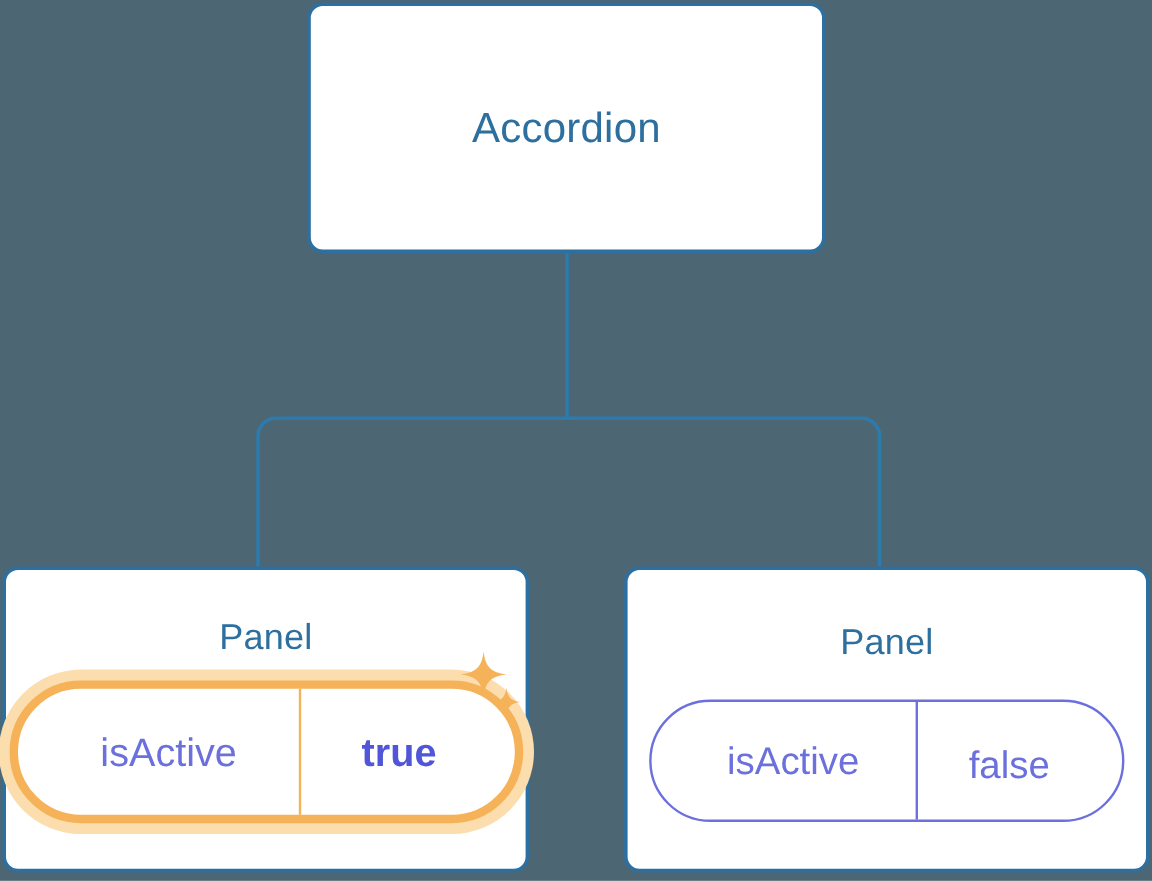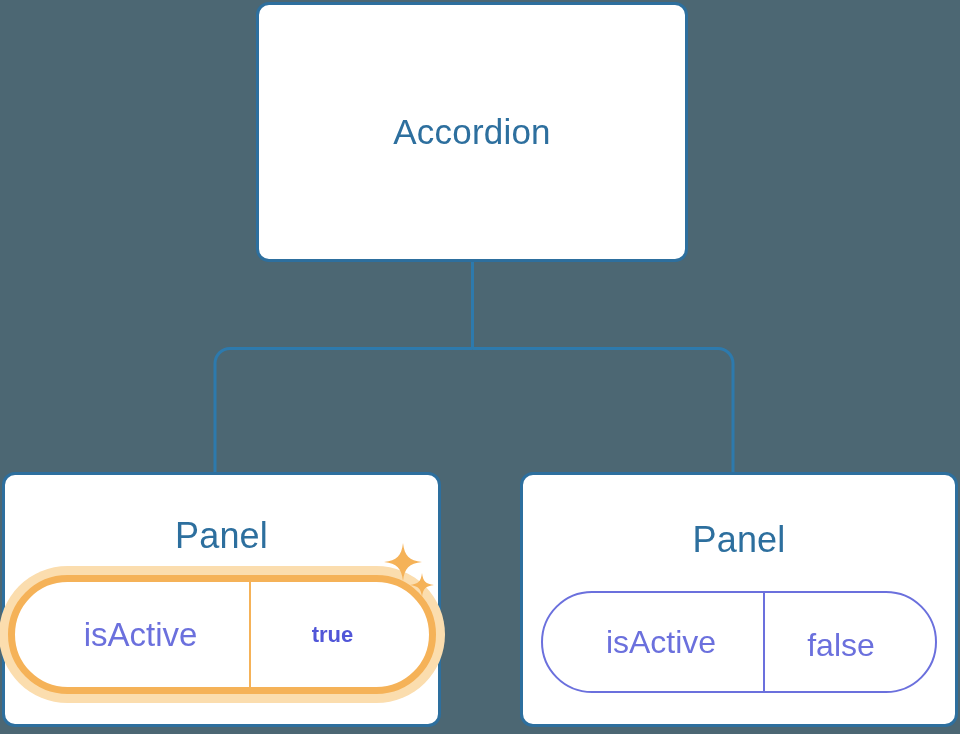--- a/index.html
+++ b/index.html
@@ -35,21 +35,21 @@
     border: 3px solid #2d6f9e;
     border-radius: 13px;
     box-sizing: border-box;
   }
 
   
   #accordion-card {
     left: 256px;
     top: 2px;
     width: 432px;
-    height: 260px;
+    height: 209px;
     display: flex;
     align-items: center;
     justify-content: center;
   }
   .root-title {
     font-size: 35px;
     color: #2d6f9e;
     letter-spacing: 0.2px;
     white-space: nowrap;
   }
@@ -67,21 +67,21 @@
     width: 439px;
     height: 255px;
   }
   #panel-card-right {
     left: 520px;
     top: 472px;
     width: 438px;
     height: 255px;
   }
   .panel-title {
-    font-size: 36px;
+    font-size: 30px;
     color: #2d6f9e;
     letter-spacing: 0.2px;
     white-space: nowrap;
   }
   #panel-card-left .panel-title { margin-top: 40px; }
   #panel-card-right .panel-title { margin-top: 44px; }
 
   
   .pill-wrap {
     position: relative;
@@ -127,21 +127,21 @@
   }
   .pill.is-highlighted .pill-key {
     color: #6b70dd;
     font-size: 33px;
     padding: 0 28px 0 46px;
     min-width: 160px;
   }
   .pill.is-highlighted .pill-val {
     color: #5156d8;
     font-weight: bold;
-    font-size: 22px;
+    font-size: 33px;
     border-left: 2px solid #f5b258;
     padding: 0 44px 0 30px;
     min-width: 104px;
   }
 
   #pill-left-wrap { margin-top: 18px; }
   #pill-right-wrap { margin-top: 30px; }
 
   
   .sparkle {

